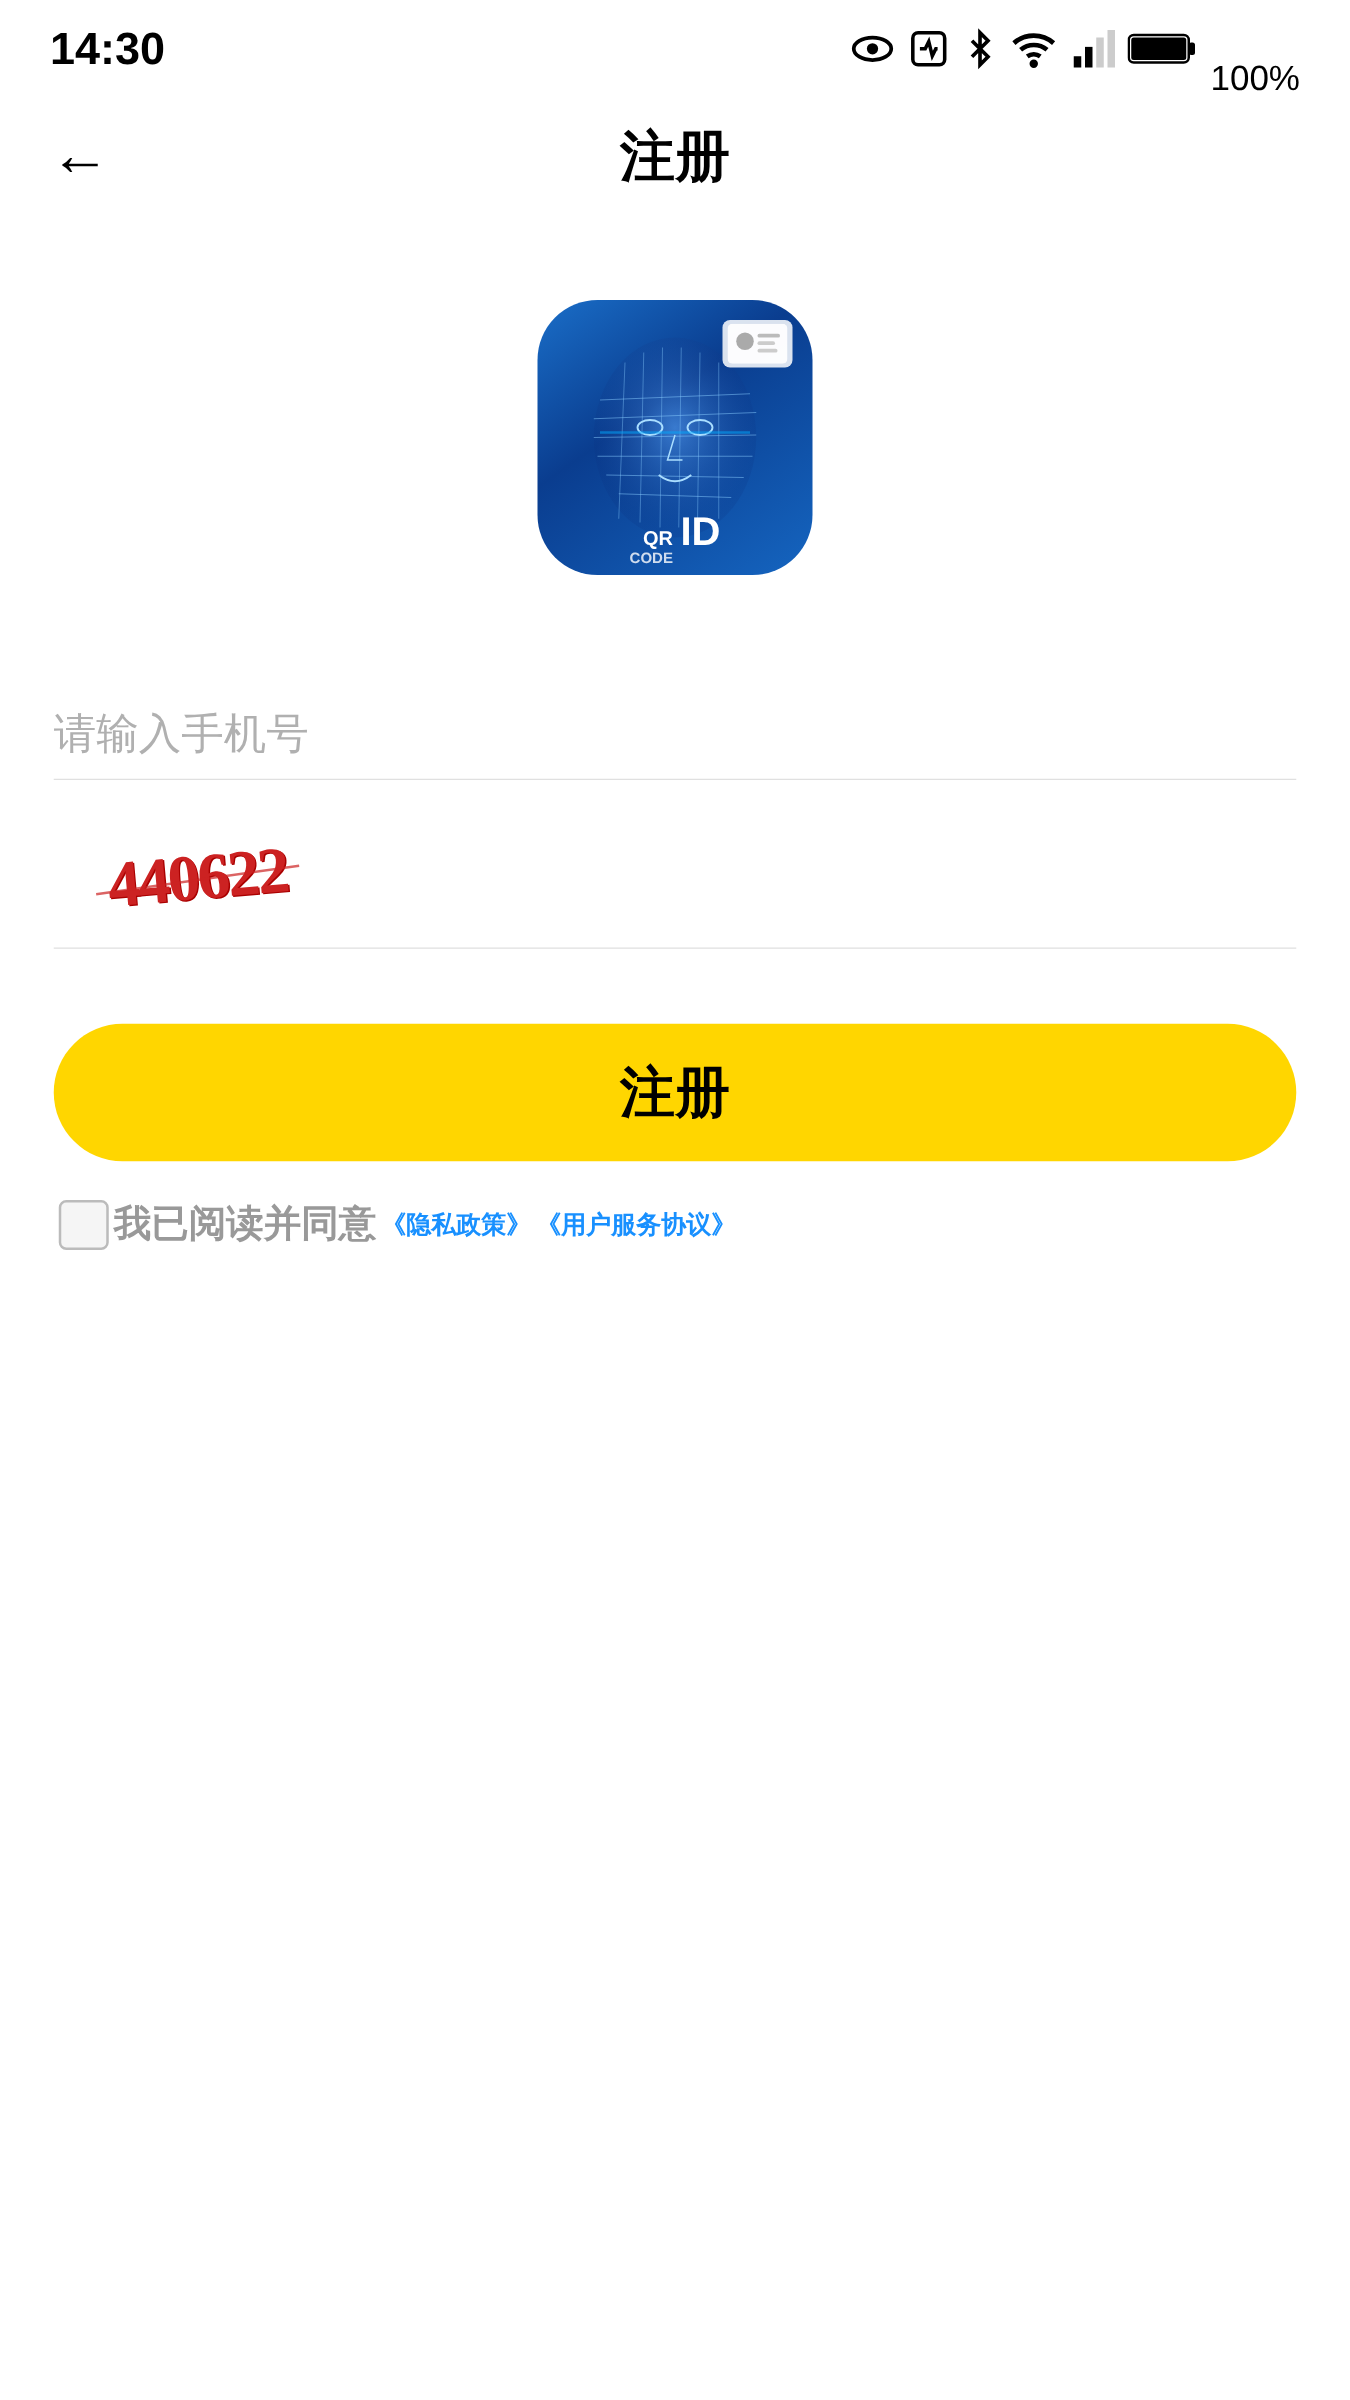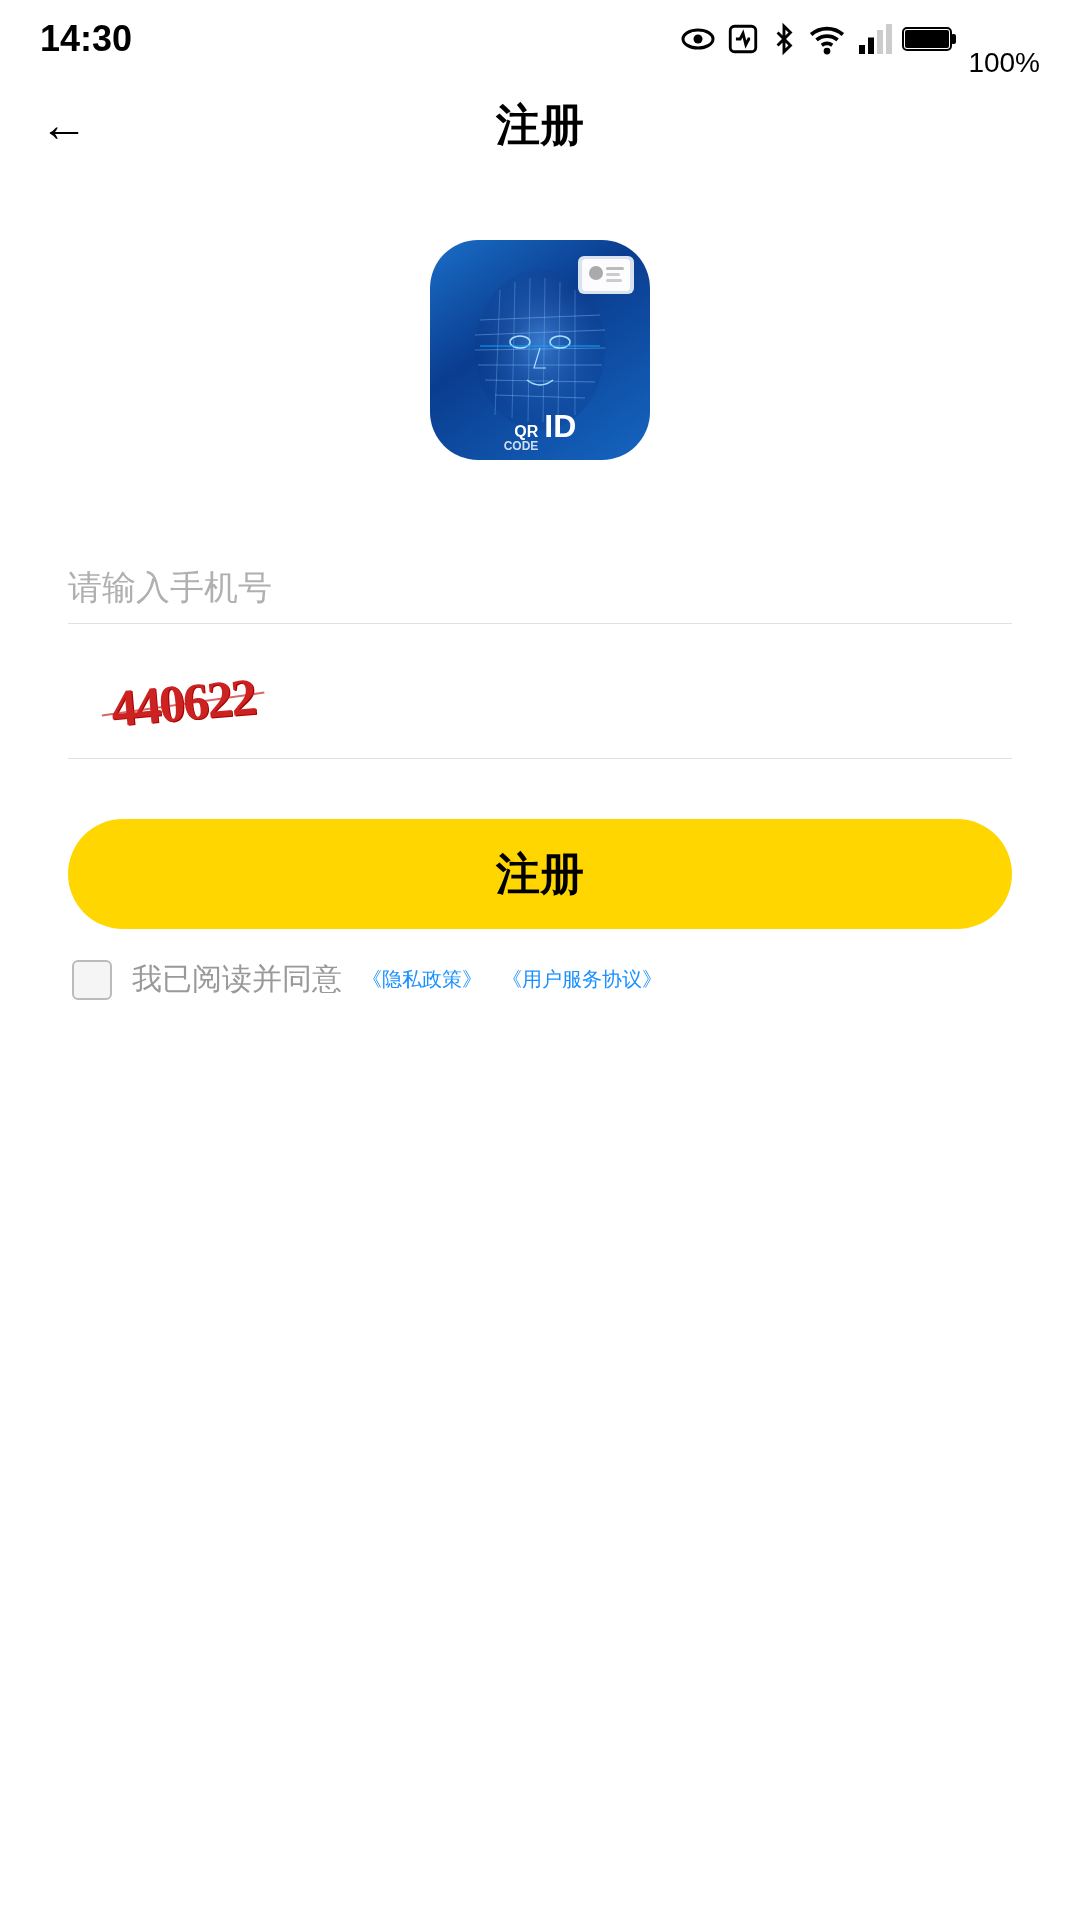--- a/index.html
+++ b/index.html
@@ -102,21 +102,21 @@
       bottom: 8px;
       left: 50%;
       transform: translateX(-50%);
       display: flex;
       align-items: baseline;
       gap: 2px;
     }
 
     
     .form-container {
-      padding: 0 68px;
+      padding: 0 43px;
     }
     .form-field {
       margin-bottom: 10px;
     }
     .input-row {
       display: flex;
       align-items: center;
       border-bottom: 1.5px solid #e0e0e0;
       padding: 28px 0 16px 0;
     }
@@ -188,22 +188,23 @@
       cursor: pointer;
       display: flex;
       align-items: center;
       justify-content: center;
     }
 
     
     .agreement-row {
       display: flex;
       align-items: center;
-      gap: 20px;
+      gap: 4px;
       padding: 0 4px;
+      font-weight: bold;
     }
     .checkbox {
       width: 40px;
       height: 40px;
       border: 2px solid #bbb;
       border-radius: 6px;
       background: #f5f5f5;
       flex-shrink: 0;
       cursor: pointer;
       display: flex;

